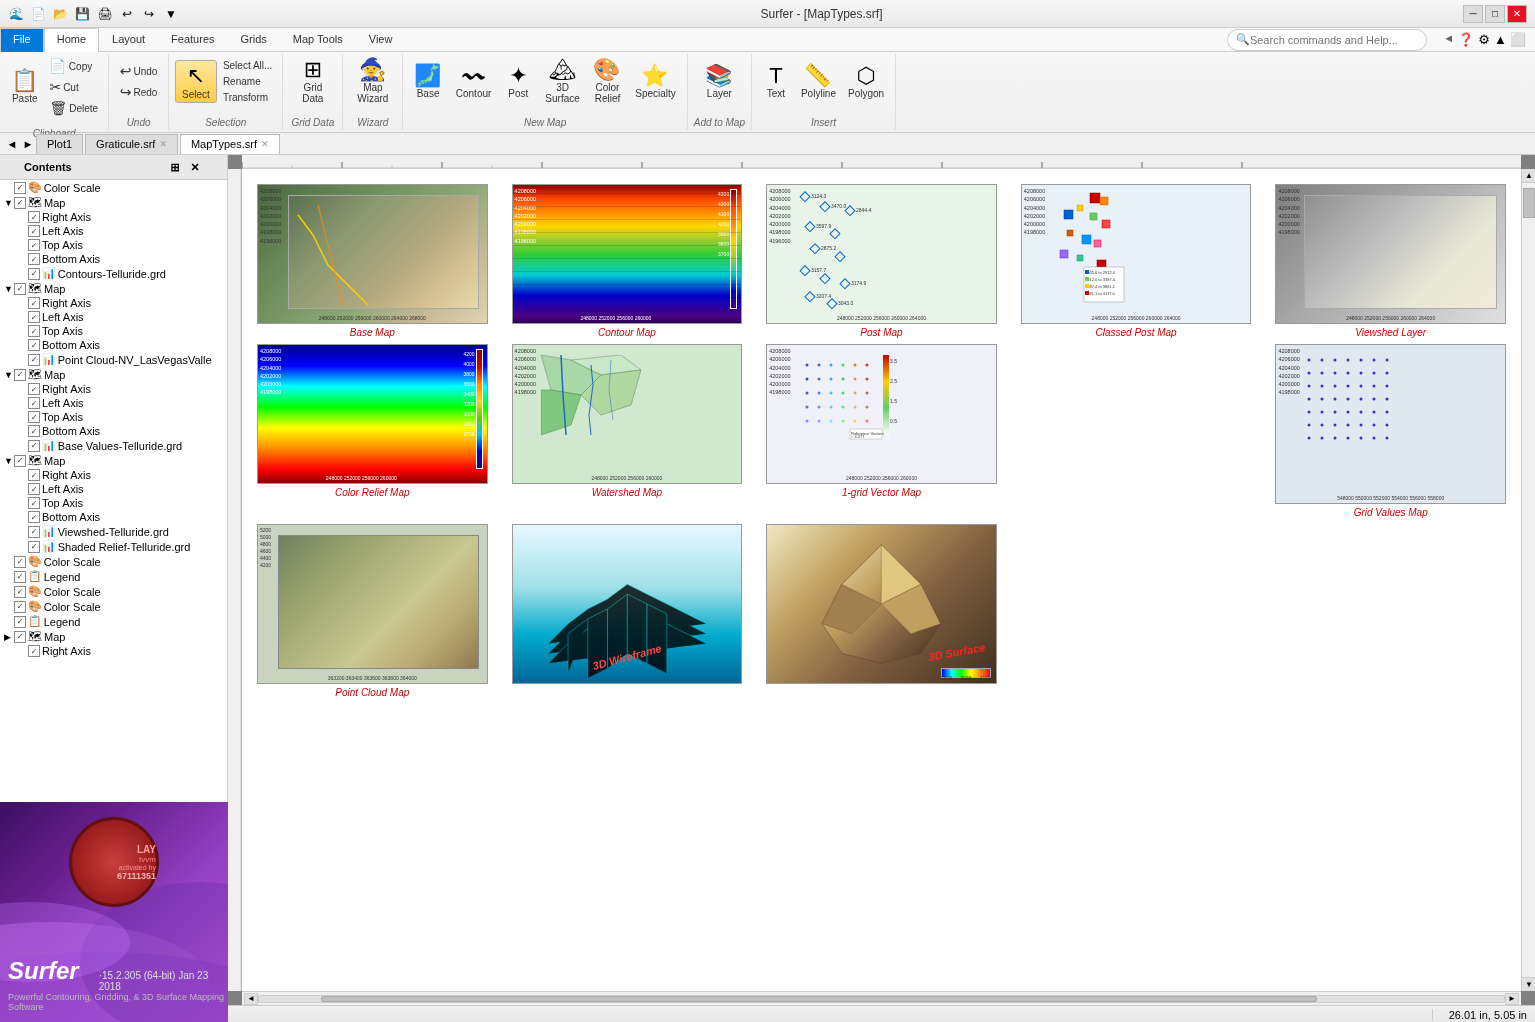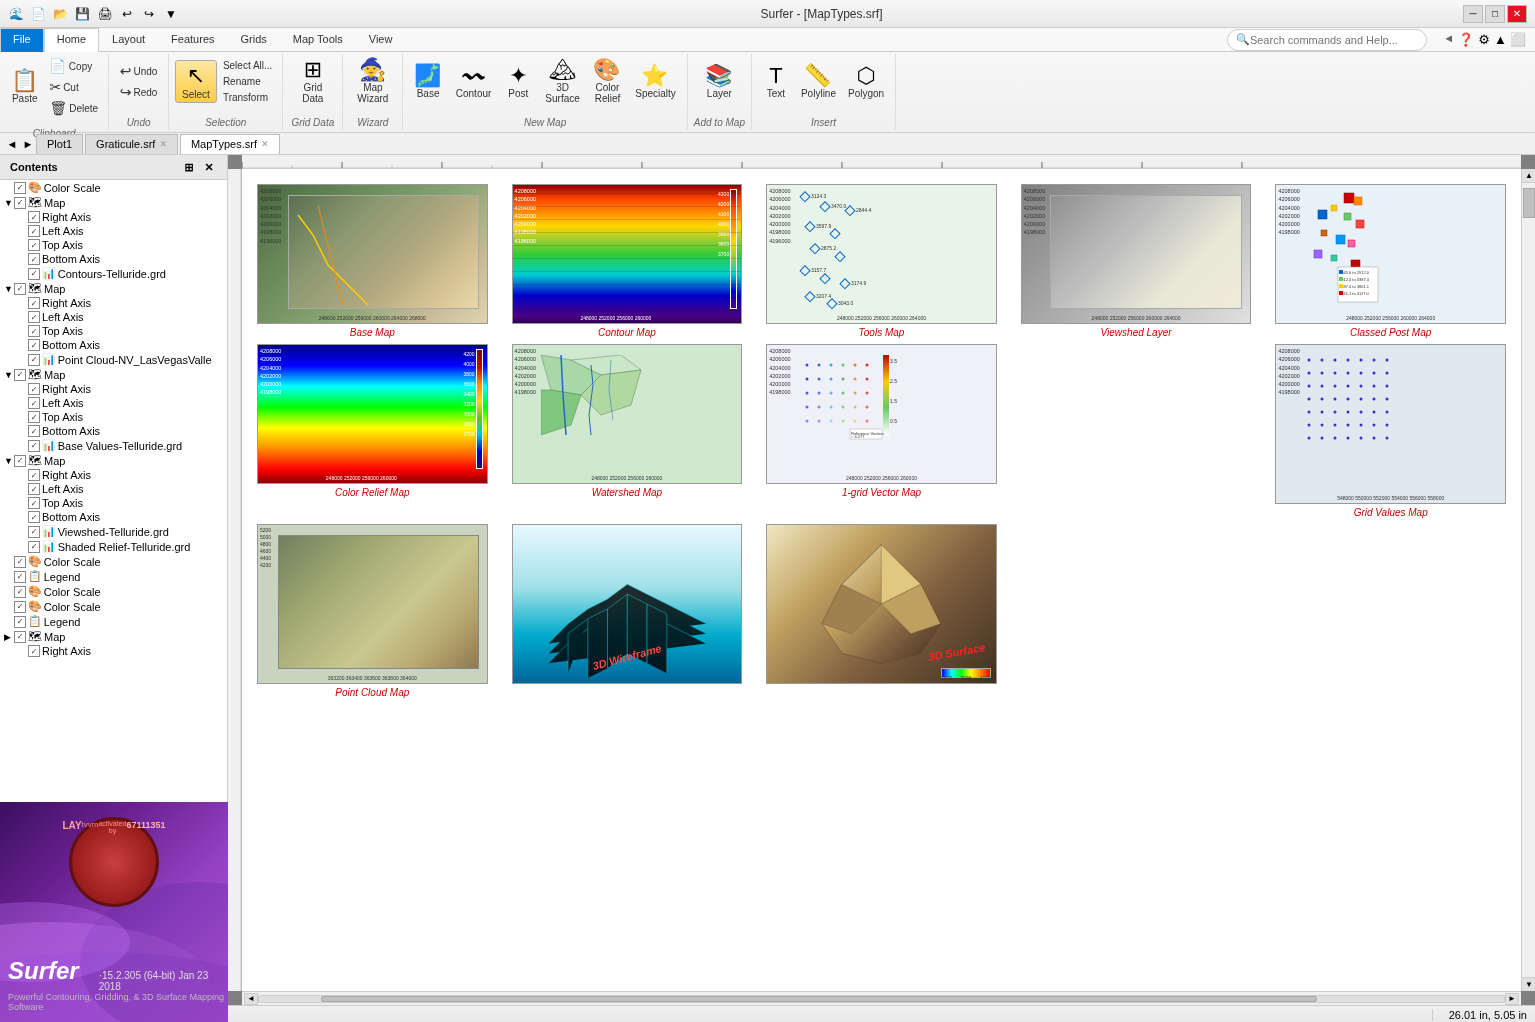--- a/index.html
+++ b/index.html
@@ -153,21 +153,21 @@
       background: white;
       border-right: 1px solid #ccc;
       display: flex;
       flex-direction: column;
       overflow: hidden;
     }
     #contents-header {
       display: flex;
       align-items: center;
       justify-content: space-between;
-      padding: 4px 10px;
+      padding: 4px 24px;
       background: #e8e8e8;
       border-bottom: 1px solid #ccc;
       font-size: 11px;
       font-weight: bold;
     }
     #contents-header-icons { display: flex; gap: 4px; }
     .contents-icon { width: 16px; height: 16px; cursor: pointer; display: flex; align-items: center; justify-content: center; font-size: 11px; }
 
     #contents-tree {
       flex: 1;
@@ -328,22 +328,22 @@
     .wax-seal {
       position: absolute;
       top: 20px;
       left: 50%;
       transform: translateX(-50%);
       width: 90px;
       height: 90px;
       background: radial-gradient(circle, #c84040 0%, #a02020 60%, #801010 100%);
       border-radius: 50%;
       display: flex;
-      flex-direction: row;
-      align-items: flex-start;
+      flex-direction: column;
+      align-items: flex-end;
       justify-content: center;
       color: #ff8080;
       font-size: 9px;
       text-align: center;
       border: 3px solid #601010;
     }
 
     
     #v-scrollbar {
       width: 14px;
@@ -895,34 +895,21 @@
                 <rect x="55" y="90" width="7" height="7" fill="none" stroke="#0066cc" stroke-width="1" transform="rotate(45,58,93)"></rect>
                 <rect x="75" y="95" width="7" height="7" fill="none" stroke="#0066cc" stroke-width="1" transform="rotate(45,78,98)"></rect>
                 <text x="84" y="100" font-size="5" fill="#333">3174.9</text>
                 <rect x="40" y="108" width="7" height="7" fill="none" stroke="#0066cc" stroke-width="1" transform="rotate(45,43,111)"></rect>
                 <text x="49" y="113" font-size="5" fill="#333">3207.4</text>
                 <rect x="62" y="115" width="7" height="7" fill="none" stroke="#0066cc" stroke-width="1" transform="rotate(45,65,118)"></rect>
                 <text x="71" y="120" font-size="5" fill="#333">3043.0</text>
               </svg>
             </div>
           </div>
-          <div class="map-label">Tools Map</div>
-        </div>
-
-        <div class="map-cell">
-          <div class="map-thumbnail mt-viewshed">
-            <div class="map-thumb-inner">
-              <div style="position:absolute;left:2px;top:2px;font-size:5.5px;color:#333;line-height:1.5;">
-                4208000<br>4206000<br>4204000<br>4202000<br>4200000<br>4198000
-              </div>
-              <div style="position:absolute;bottom:2px;left:0;right:0;font-size:5px;color:#333;text-align:center;">248000 252000 256000 260000 264000</div>
-              <div style="position:absolute;inset:10px 8px 14px 28px;background:linear-gradient(135deg,#909090 0%,#c0c0c0 40%,#e8e8d8 70%,#f0ead8 100%);border:1px solid #aaa;"></div>
-            </div>
-          </div>
-          <div class="map-label">Viewshed Layer</div>
+          <div class="map-label">Post Map</div>
         </div>
 
         <div class="map-cell">
           <div class="map-thumbnail" style="background:#e8f0f8;">
             <div class="map-thumb-inner">
               <div style="position:absolute;left:2px;top:2px;font-size:5.5px;color:#333;line-height:1.5;">
                 4208000<br>4206000<br>4204000<br>4202000<br>4200000<br>4198000
               </div>
               <div style="position:absolute;bottom:2px;left:0;right:0;font-size:5px;color:#333;text-align:center;">248000 252000 256000 260000 264000</div>
 
@@ -946,20 +933,33 @@
                 <text x="63" y="103" font-size="4" fill="#333">3387.4 to 3861.1</text>
                 <text x="63" y="110" font-size="4" fill="#333">3861.1 to 4117.0</text>
                 <rect x="63" y="85" width="4" height="4" fill="#0066cc"></rect>
                 <rect x="63" y="92" width="4" height="4" fill="#66cc66"></rect>
                 <rect x="63" y="99" width="4" height="4" fill="#ffcc00"></rect>
                 <rect x="63" y="106" width="4" height="4" fill="#cc0000"></rect>
               </svg>
             </div>
           </div>
           <div class="map-label">Classed Post Map</div>
+        </div>
+
+        <div class="map-cell">
+          <div class="map-thumbnail mt-viewshed">
+            <div class="map-thumb-inner">
+              <div style="position:absolute;left:2px;top:2px;font-size:5.5px;color:#333;line-height:1.5;">
+                4208000<br>4206000<br>4204000<br>4202000<br>4200000<br>4198000
+              </div>
+              <div style="position:absolute;bottom:2px;left:0;right:0;font-size:5px;color:#333;text-align:center;">248000 252000 256000 260000 264000</div>
+              <div style="position:absolute;inset:10px 8px 14px 28px;background:linear-gradient(135deg,#909090 0%,#c0c0c0 40%,#e8e8d8 70%,#f0ead8 100%);border:1px solid #aaa;"></div>
+            </div>
+          </div>
+          <div class="map-label">Viewshed Layer</div>
         </div>
 
 
         <div class="map-cell">
           <div class="map-thumbnail mt-color-relief">
             <div class="map-thumb-inner">
               <div style="position:absolute;left:2px;top:2px;font-size:5.5px;color:white;line-height:1.5;">
                 4208000<br>4206000<br>4204000<br>4202000<br>4200000<br>4198000
               </div>
               <div style="position:absolute;bottom:2px;left:0;right:22px;font-size:5px;color:white;text-align:center;">248000 252000 256000 260000</div>

